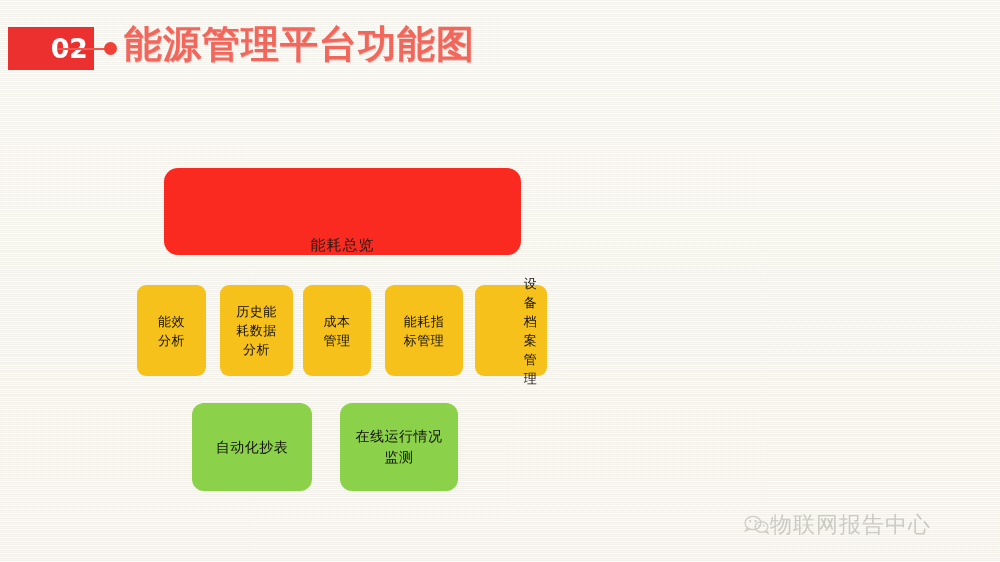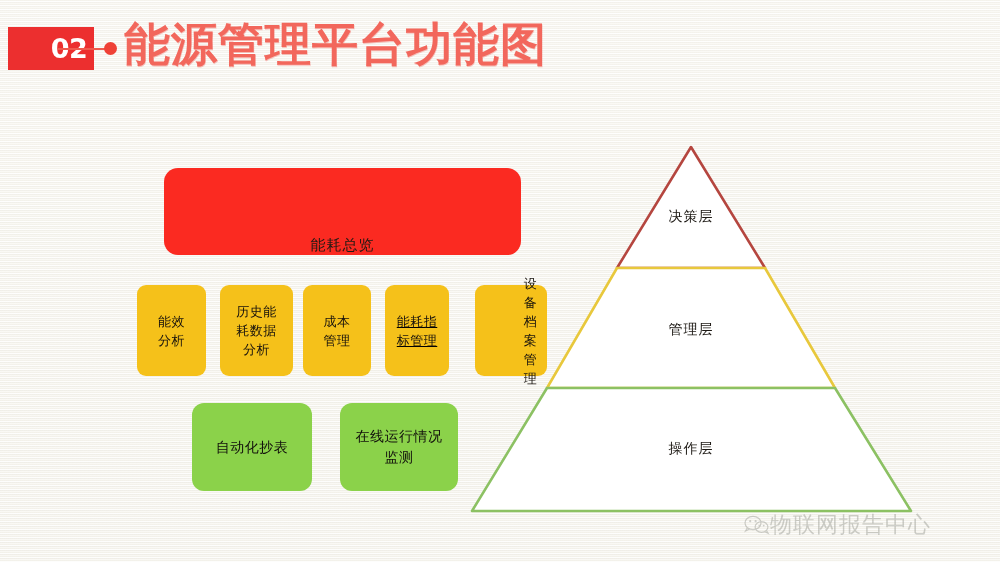--- a/index.html
+++ b/index.html
@@ -80,21 +80,21 @@
     width: 13px;
     height: 13px;
     border-radius: 50%;
     background: #ef4136;
   }
 
   #page-title {
     position: absolute;
     left: 124px;
     top: 22px;
-    font-size: 46px;
+    font-size: 38px;
     font-weight: bold;
     color: #f2675c;
     letter-spacing: 1px;
     line-height: 44px;
     white-space: nowrap;
     text-shadow: 0.5px 0.5px 0 rgba(240,90,80,0.35);
   }
 
   
   #overview-box {
@@ -245,21 +245,21 @@
           <div>耗数据</div>
           <div>分析</div>
         </span>
       </div>
       <div class="yellow-box" style="left: 166px; width: 68px; background: rgb(245, 193, 26);">
         <span class="yellow-label">
           <div>成本</div>
           <div>管理</div>
         </span>
       </div>
-      <div class="yellow-box" style="left: 248px; width: 64px; background: rgb(245, 193, 26); text-decoration: underline;">
+      <div class="yellow-box" style="left: 248px; width: 78px; background: rgb(245, 193, 26);">
         <span class="yellow-label">
           <div>能耗指</div>
           <div>标管理</div>
         </span>
       </div>
       <div class="yellow-box" style="left: 338px; width: 72px; background: rgb(245, 193, 26); padding-left: 43px;">
         <span class="yellow-label">
           <div>设备档</div>
           <div>案管理</div>
         </span>
@@ -273,33 +273,20 @@
         </span>
       </div>
       <div class="green-box" style="left: 148px; width: 118px; background: rgb(139, 210, 74);">
         <span class="green-label">
           <div>在线运行情况</div>
           <div>监测</div>
         </span>
       </div>
     </div>
 
-  <div id="pyramid-wrap">
-    <svg id="pyramid-svg" width="480" height="400" viewBox="0 0 480 400">
-
-      <polygon points="236,12 310,133 162,133" fill="#ffffff" stroke="#b5463f" stroke-width="2.6" stroke-linejoin="round"></polygon>
-
-      <polygon points="162,133 310,133 380,253 92,253" fill="#ffffff" stroke="#e8c83c" stroke-width="2.6" stroke-linejoin="round"></polygon>
-
-      <polygon points="92,253 380,253 456,376 17,376" fill="#ffffff" stroke="#8cc163" stroke-width="2.6" stroke-linejoin="round"></polygon>
-    </svg>
-    <div class="pyramid-label" style="left:236px; top:82px;">决策层</div>
-    <div class="pyramid-label" style="left:236px; top:195px;">管理层</div>
-    <div class="pyramid-label" style="left:236px; top:314px;">操作层</div>
-  </div>
 
   <div id="watermark">
     <div id="wechat-icon">
       <svg width="26" height="22" viewBox="0 0 26 22">
         <ellipse cx="9" cy="9" rx="8" ry="6.6" fill="none" stroke="#8e9088" stroke-width="1.2"></ellipse>
         <path d="M3.5 13.5 L1.5 17 L5.5 15" fill="none" stroke="#8e9088" stroke-width="1.2"></path>
         <circle cx="6.2" cy="7.2" r="1.1" fill="#8e9088"></circle>
         <circle cx="11.6" cy="7.2" r="1.1" fill="#8e9088"></circle>
         <ellipse cx="17.5" cy="13" rx="6.4" ry="5.3" fill="none" stroke="#8e9088" stroke-width="1.2"></ellipse>
         <path d="M22.5 16.5 L24.2 19.4 L20.8 17.8" fill="none" stroke="#8e9088" stroke-width="1.2"></path>

